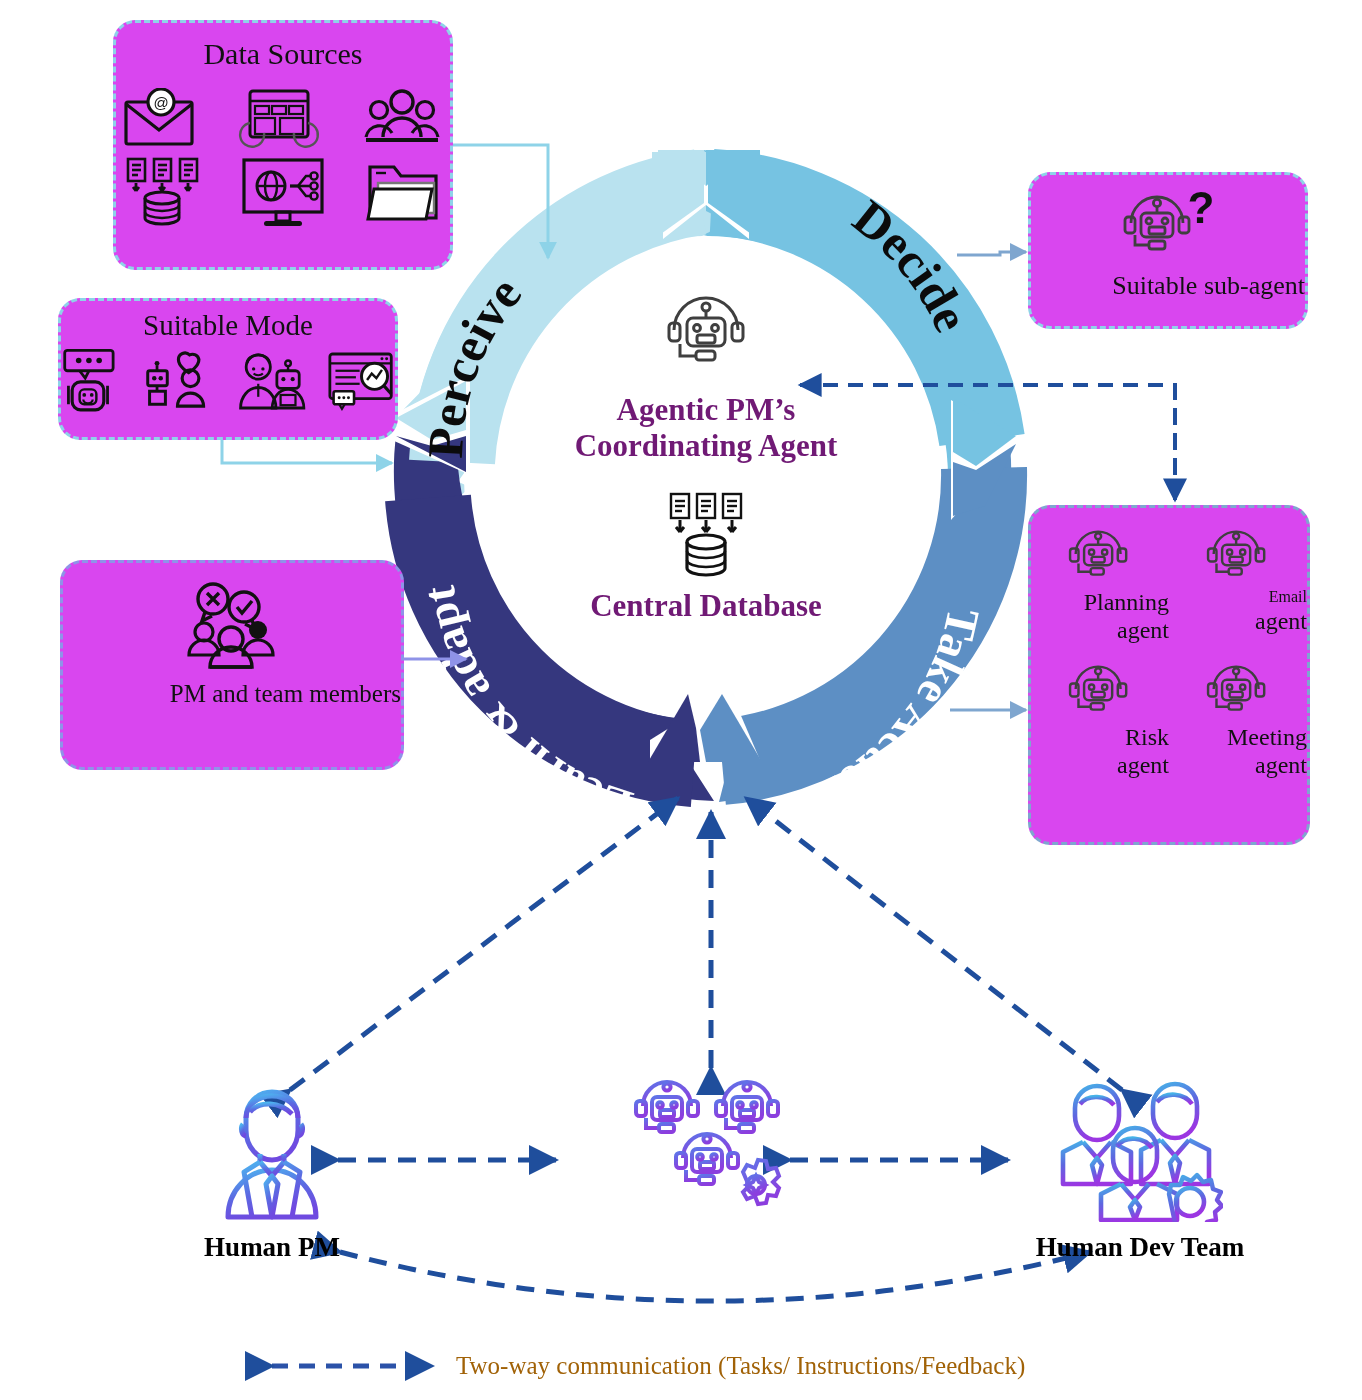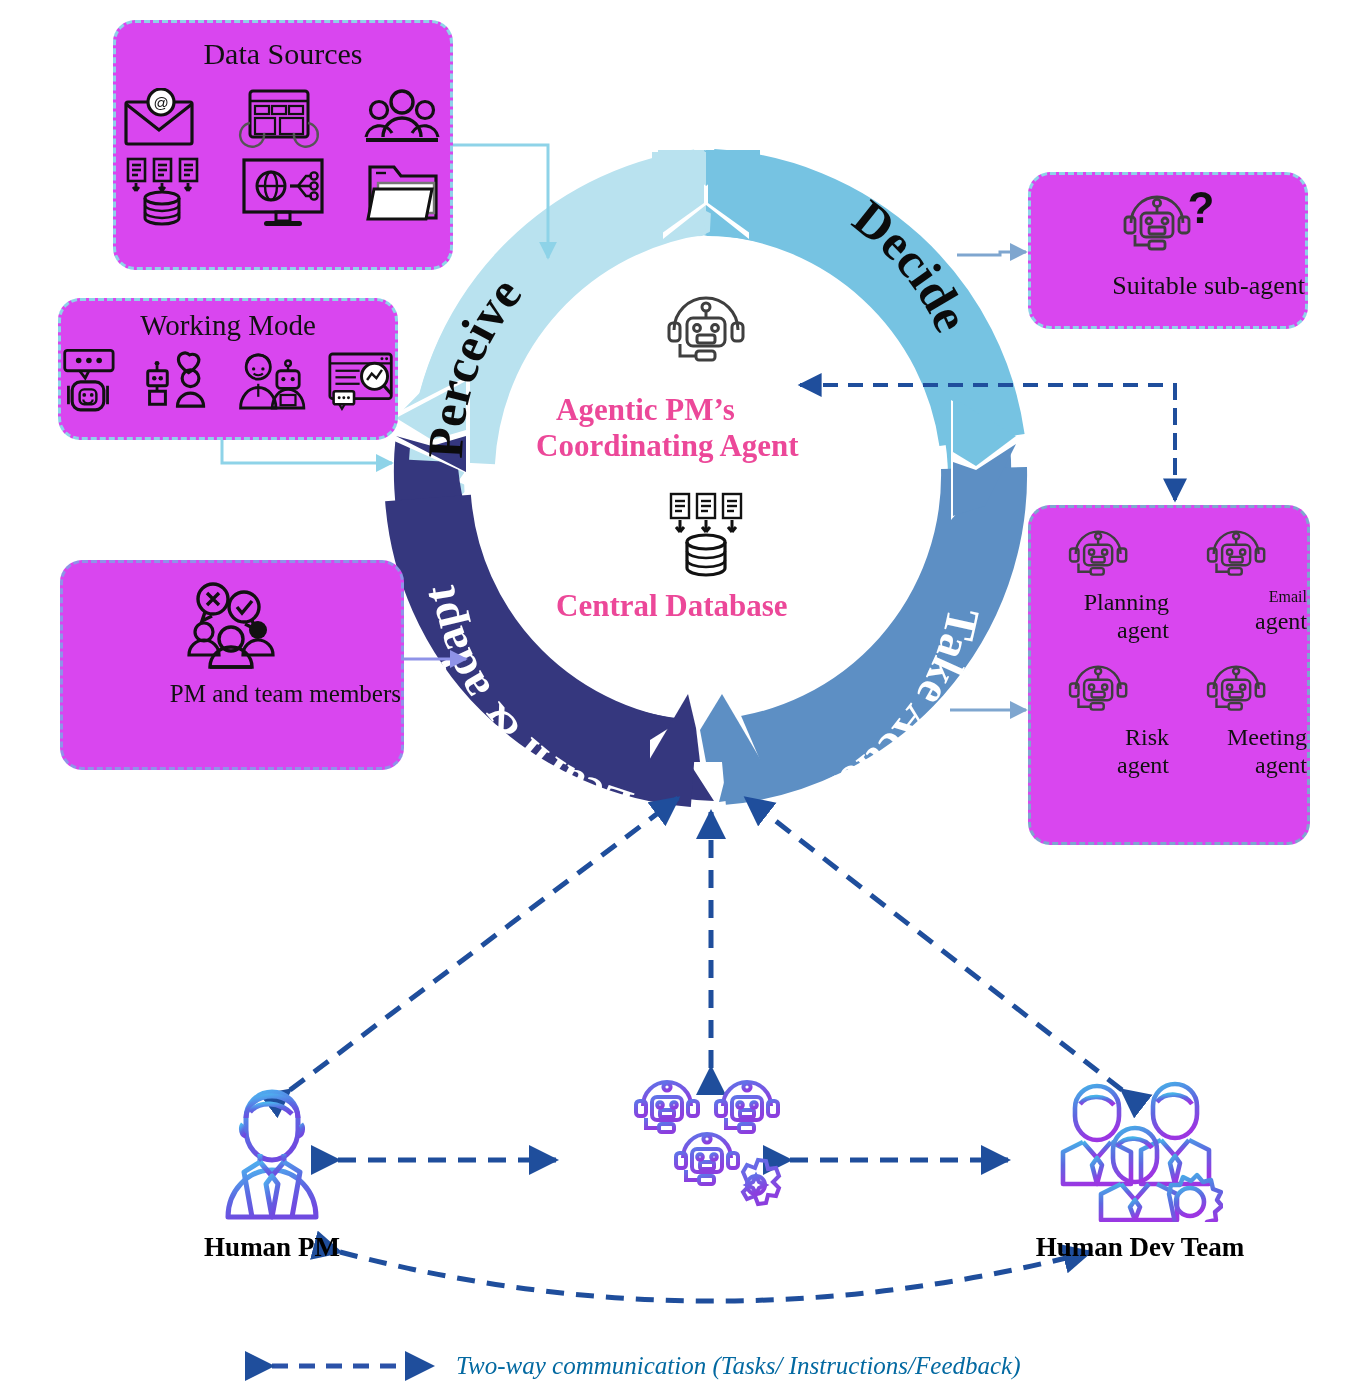--- a/index.html
+++ b/index.html
@@ -4,23 +4,23 @@
 <style>
   html,body{margin:0;padding:0;background:#ffffff;}
   body{width:1362px;height:1400px;position:relative;overflow:hidden;
        font-family:"Liberation Serif",serif;color:#111;}
   .stage{position:absolute;left:0;top:0;width:1362px;height:1400px;}
   svg.layer{position:absolute;left:0;top:0;width:1362px;height:1400px;overflow:visible;}
   .box{position:absolute;box-sizing:border-box;border-radius:22px;background:#d946ef;}
   .box-title{text-align:center;font-size:27px;font-family:"Liberation Serif",serif;color:#111;}
   .icon-row{display:flex;align-items:center;justify-content:center;}
   .cap{text-align:right;font-size:24px;line-height:1.18;font-family:"Liberation Serif",serif;color:#111;}
-  .center-txt{position:absolute;text-align:left;font-weight:bold;font-family:"Liberation Serif",serif;color:#ec4899;}
+  .center-txt{position:absolute;text-align:center;font-weight:bold;font-family:"Liberation Serif",serif;color:#701a75;}
   .bottomlab{position:absolute;text-align:center;font-weight:bold;font-size:27px;font-family:"Liberation Serif",serif;color:#000;}
-  .legend-txt{position:absolute;font-size:25px;font-family:"Liberation Serif",serif;color:#0369a1;font-style:italic;}
+  .legend-txt{position:absolute;font-size:25px;font-family:"Liberation Serif",serif;color:#a16207;}
 </style>
 </head>
 <body>
 
 <div class="stage">
 
 <svg class="layer" viewBox="0 0 1362 1400">
   <defs>
     <marker id="ar-dark" markerWidth="7" markerHeight="7" refX="5.4" refY="3" orient="auto">
       <path d="M0,0 L6,3 L0,6 z" fill="#1f4e9c"></path>
@@ -267,21 +267,21 @@
     <svg width="78" height="70" viewBox="0 0 78 70">
       <path d="M6,10 h24 l7,9 h35 v42 h-66 z" fill="none" stroke="#111" stroke-width="3.2"></path>
       <path d="M14,26 h56 v30 h-56 z" fill="#fff" stroke="#777" stroke-width="2.4"></path>
       <path d="M10,32 h58 l-6,30 h-58 z" fill="#fff" stroke="#111" stroke-width="3"></path>
       <line x1="12" y1="16" x2="22" y2="16" stroke="#111" stroke-width="2.4"></line>
     </svg>
   </div>
 </div>
 
 <div class="box" style="left:58px;top:298px;width:340px;height:142px;border:3px dashed #8ed3e8;">
-  <div class="box-title" style="margin-top:8px;font-size:29px;">Working Mode</div>
+  <div class="box-title" style="margin-top:8px;font-size:29px;">Suitable Mode</div>
   <div class="icon-row" style="gap:22px;margin-top:4px;">
 
     <svg width="66" height="70" viewBox="0 0 66 70">
       <rect x="4" y="2" width="52" height="22" rx="3" fill="none" stroke="#111" stroke-width="3"></rect>
       <path d="M20,24 l6,8 l4,-8" fill="none" stroke="#111" stroke-width="3"></path>
       <circle cx="19" cy="13" r="3" fill="#111"></circle>
           <circle cx="30" cy="13" r="3" fill="#111"></circle>
           <circle cx="41" cy="13" r="3" fill="#111"></circle>
       <rect x="12" y="36" width="34" height="30" rx="9" fill="none" stroke="#111" stroke-width="3.4"></rect>
       <rect x="20" y="44" width="18" height="16" rx="5" fill="none" stroke="#111" stroke-width="2.6"></rect>

